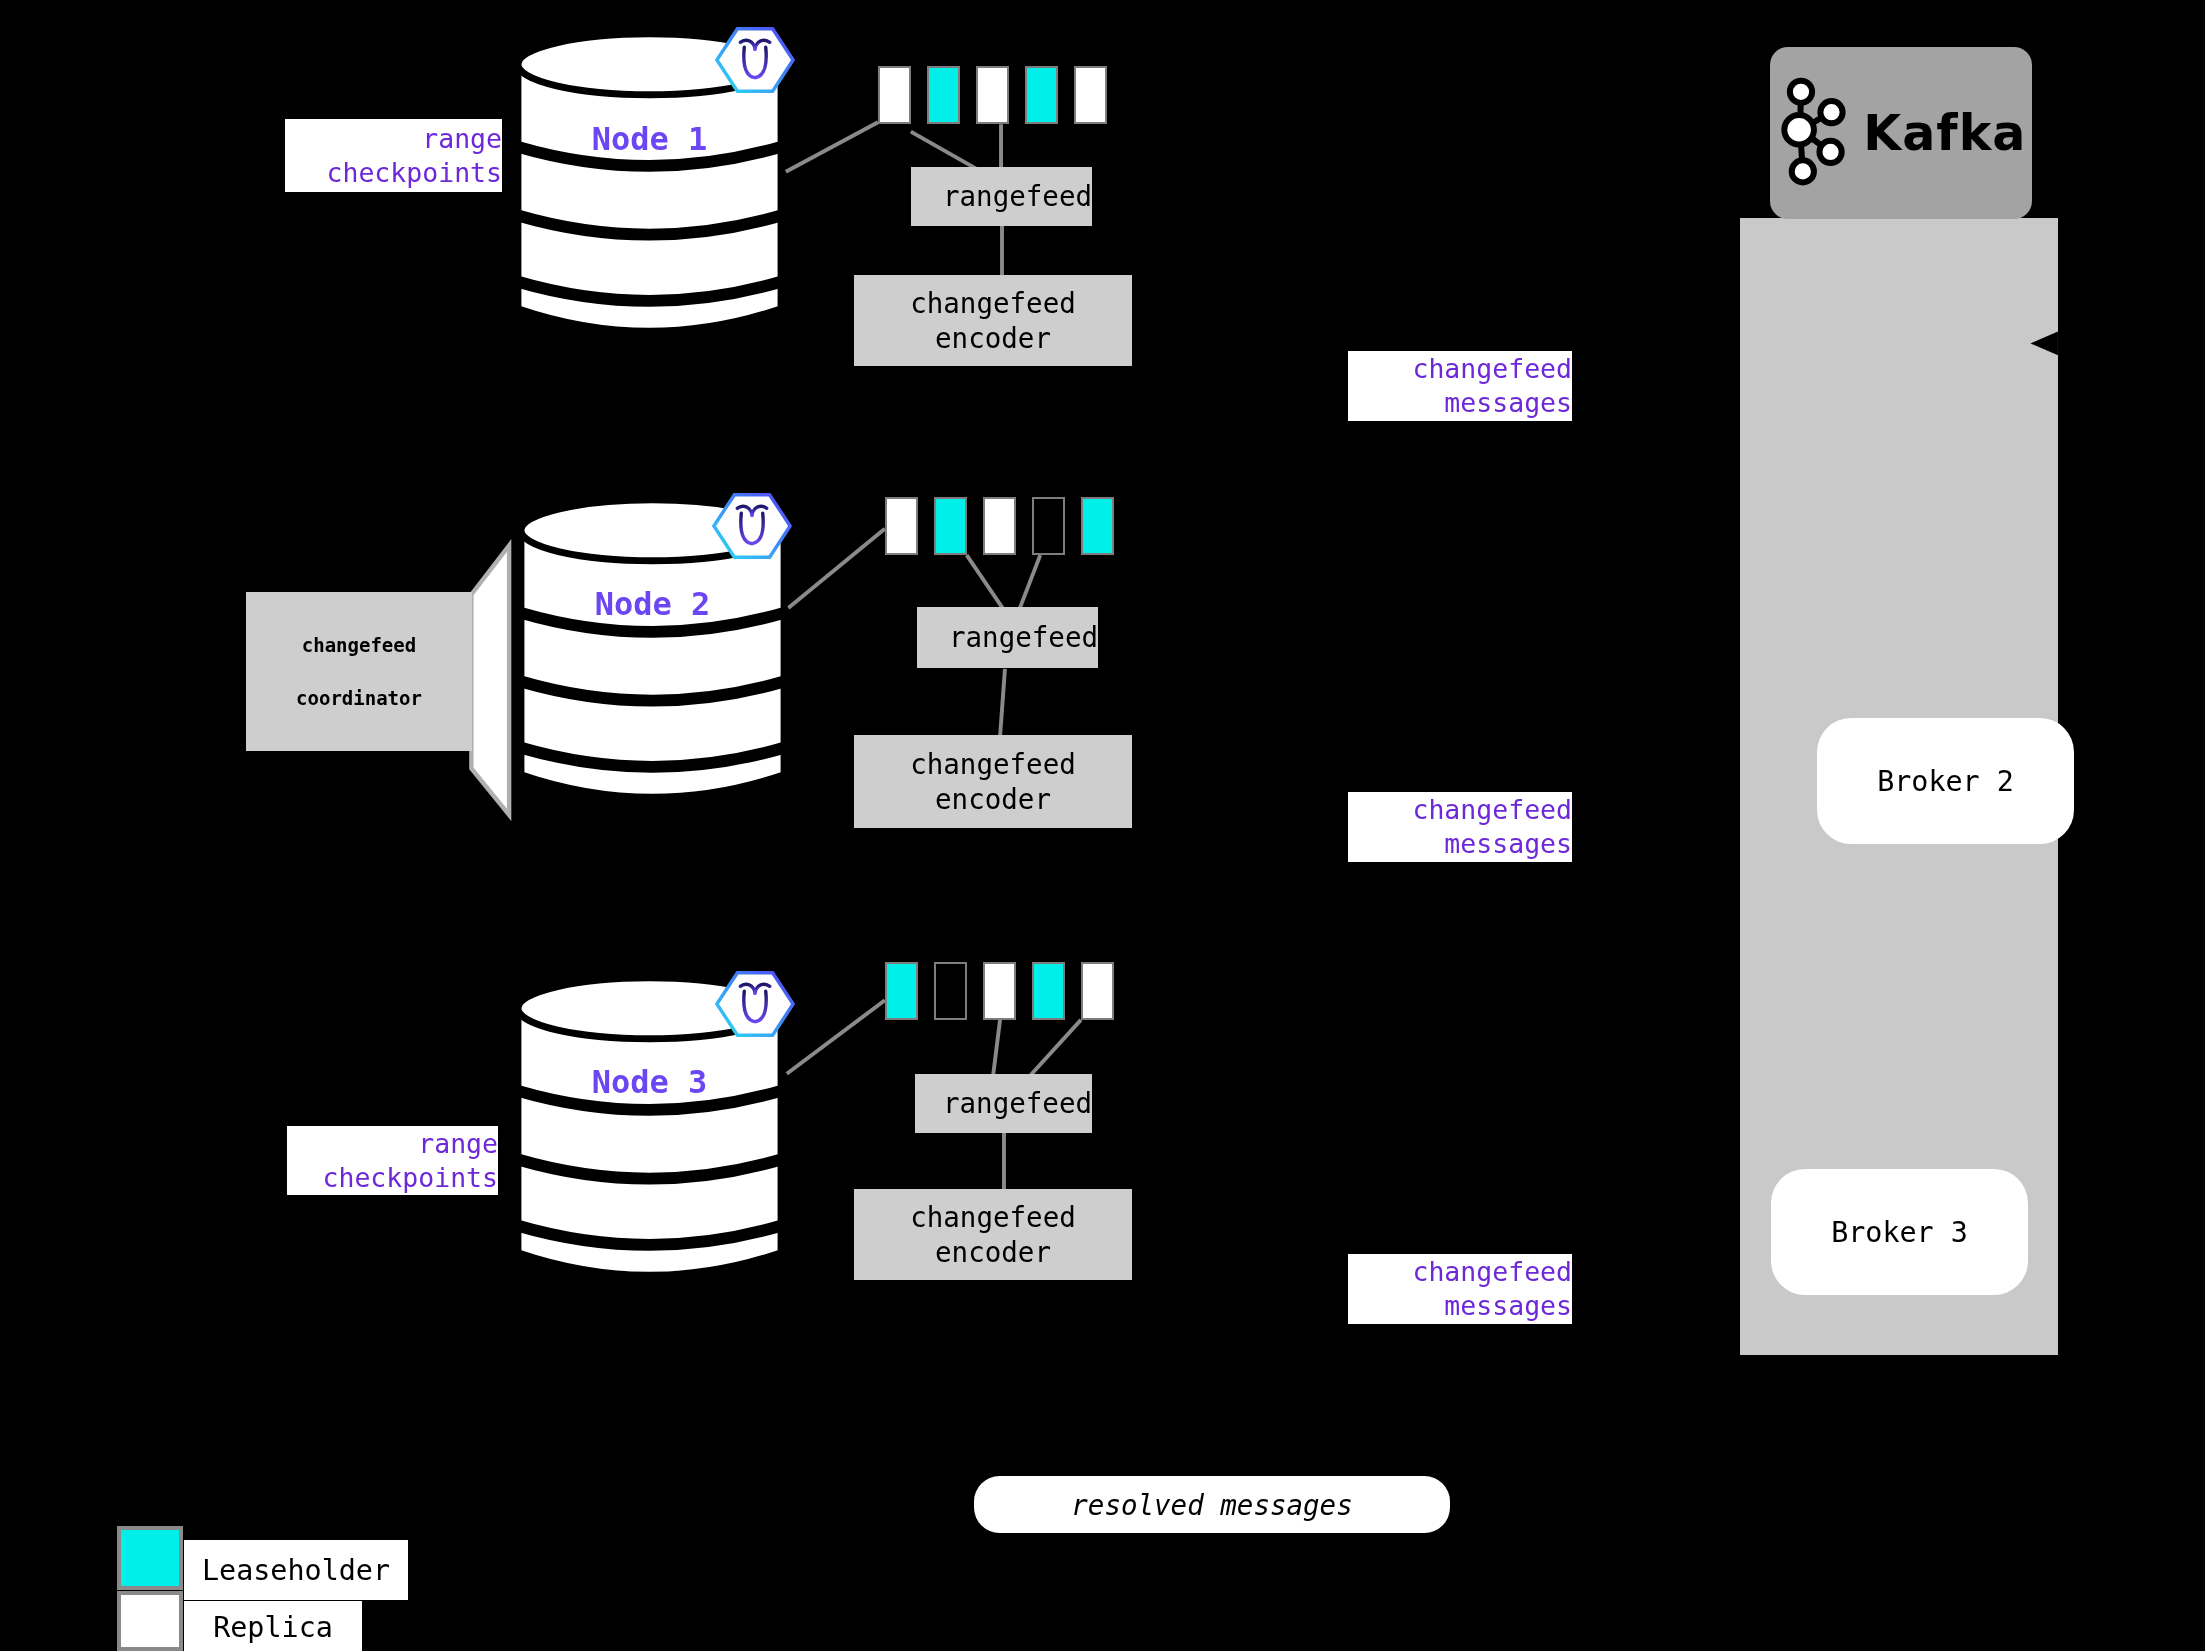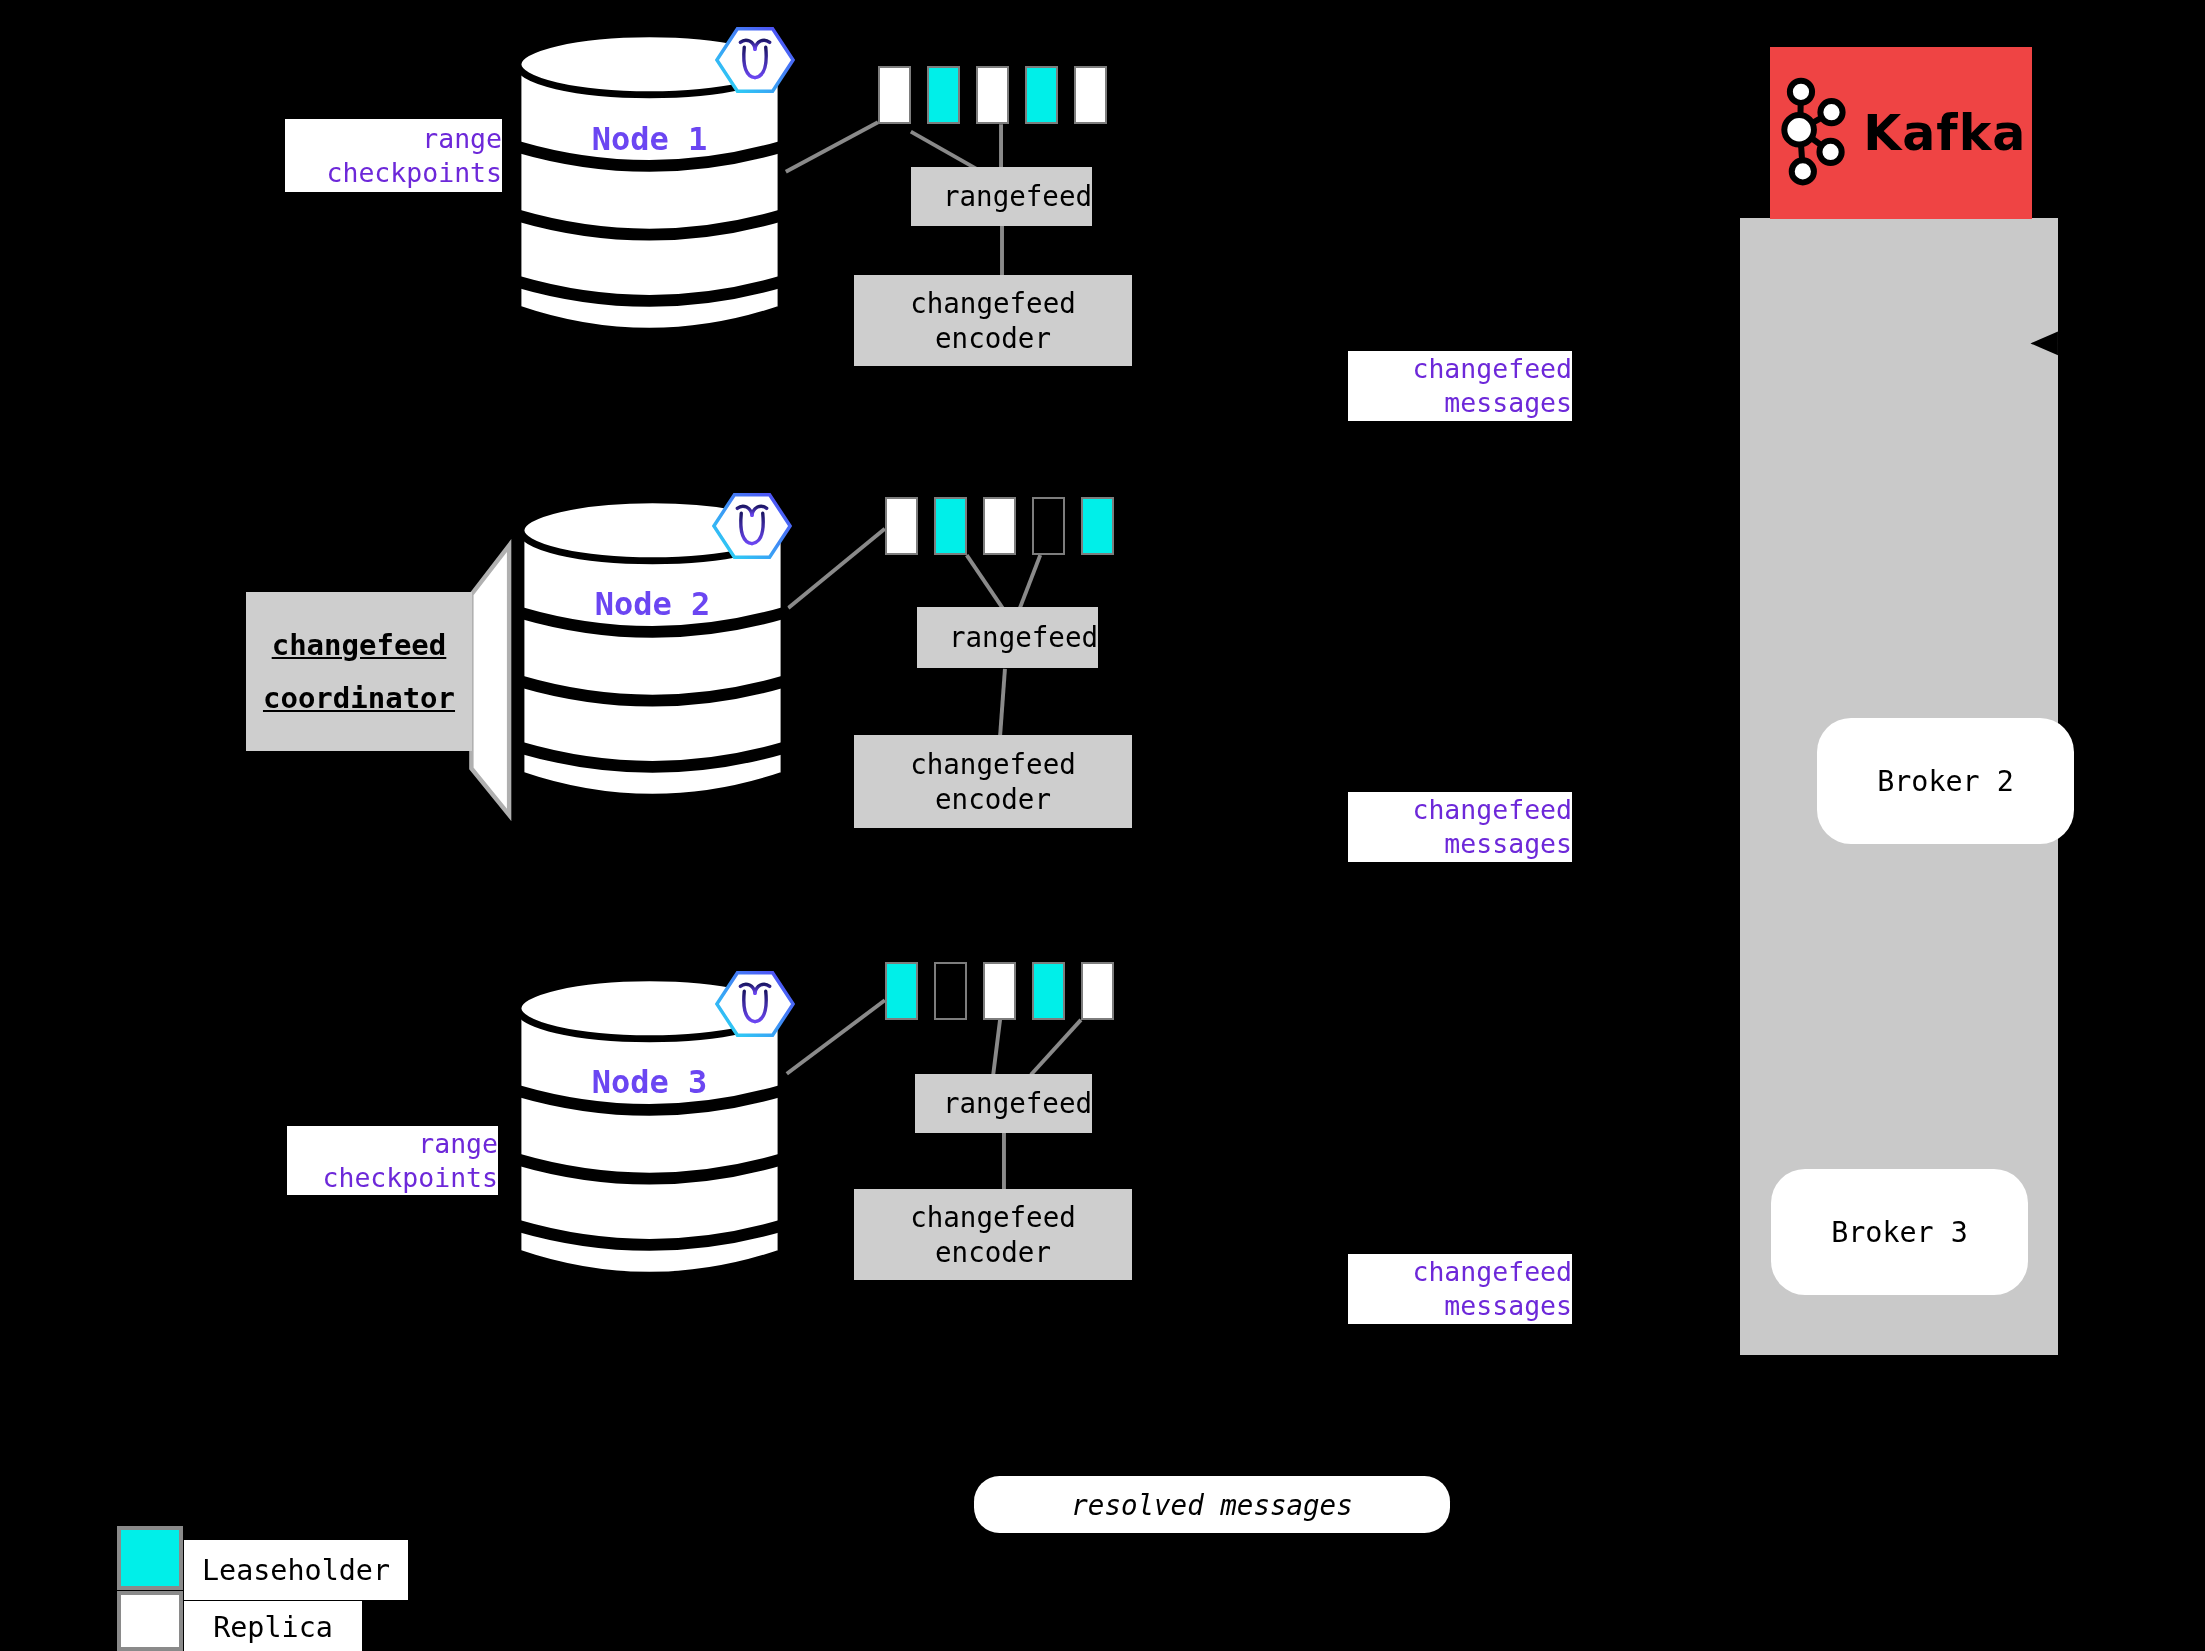--- a/index.html
+++ b/index.html
@@ -5,28 +5,28 @@
   html,body{margin:0;padding:0;background:#000;}
   #canvas{position:relative;width:2205px;height:1652px;background:#000;overflow:hidden;
           font-family:"DejaVu Sans Mono","Liberation Mono",monospace;}
   .abs{position:absolute;box-sizing:border-box;}
   
   .wlabel{background:#fff;color:#6d28d9;display:flex;align-items:center;justify-content:center;
           text-align:right;font-size:26.5px;line-height:34px;}
   
   .gbox{background:var(--box-gray);color:#000;display:flex;align-items:center;justify-content:flex-end;
         text-align:center;font-size:27.5px;line-height:35px;}
-  .coord{font-weight:bold;font-size:29px;line-height:53px;text-decoration:underline;}
+  .coord{font-weight:bold;font-size:19px;line-height:53px;}
   .node-label{color:var(--node-purple);font-weight:bold;font-size:32px;line-height:44px;
               display:flex;align-items:center;justify-content:center;text-align:center;}
   .square{border:2.9px solid var(--square-border);}
   .sq-leaseholder{background:var(--leaseholder);}
   .sq-replica{background:var(--replica);}
   .sq-empty{background:transparent;}
-  .kafka-box{background:#ef4444;display:flex;align-items:center;justify-content:center;gap:13.7px;}
+  .kafka-box{background:#a3a3a3;display:flex;align-items:center;justify-content:center;gap:13.7px;border-radius:18px;}
   .kafka-brand{font-family:"DejaVu Sans","Liberation Sans",sans-serif;font-weight:bold;
                font-size:49px;color:#000;letter-spacing:1px;}
   .kafka-container{background:var(--container-gray);}
   .broker{background:#fff;border-radius:34px;display:flex;align-items:center;justify-content:center;
           font-size:28.4px;color:#000;}
   .pill{background:#fff;border-radius:25.5px;display:flex;align-items:center;justify-content:center;
         font-size:27.5px;color:#000;}
   .legend-label{background:#fff;color:#000;display:flex;align-items:center;justify-content:center;
                 font-size:28.4px;margin-top:12px;}
   svg{display:block;}

